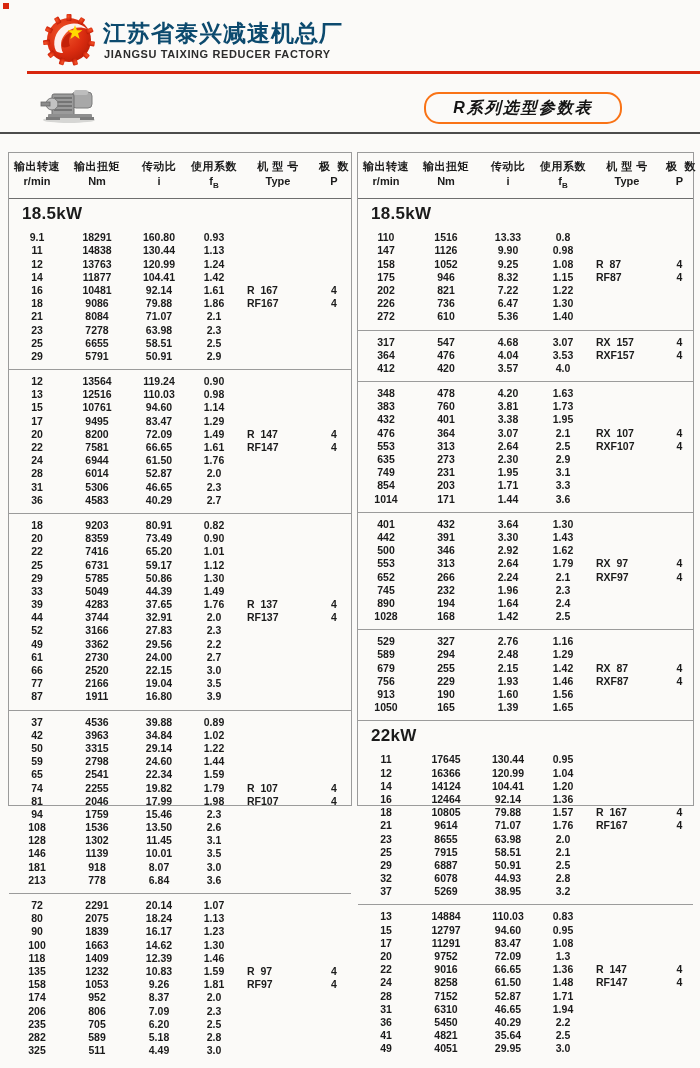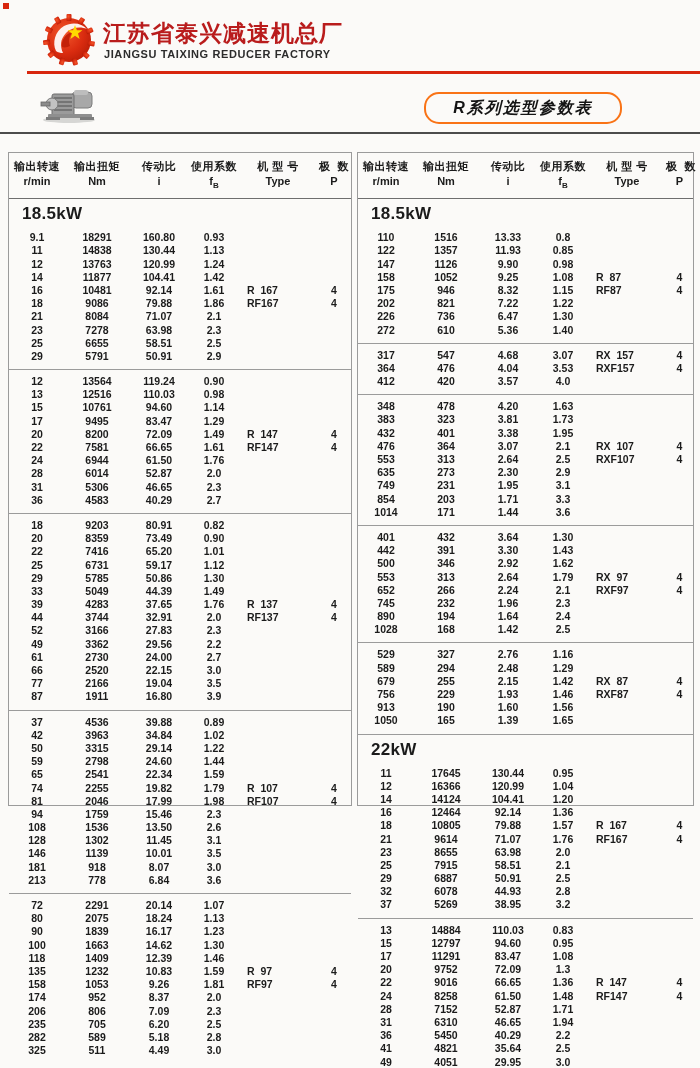--- a/index.html
+++ b/index.html
@@ -5,21 +5,21 @@
   html,body{margin:0;padding:0;}
   body{
     width:700px;height:1068px;position:relative;overflow:hidden;
     background:#fbfaf8;
     font-family:"Liberation Sans","DejaVu Sans",sans-serif;
     color:#1b1b1b;
   }
   .corner-mark{position:absolute;left:3px;top:3px;width:6px;height:6px;background:#d8260e;}
   
   .logo{position:absolute;left:42px;top:13px;width:56px;height:54px;}
-  .company-cn{position:absolute;left:103px;top:18px;font-size:23px;font-weight:700;letter-spacing:1px;color:#b91c1c;}
+  .company-cn{position:absolute;left:103px;top:18px;font-size:23px;font-weight:700;letter-spacing:1px;color:#0c4a6e;}
   .company-en{position:absolute;left:104px;top:48px;font-size:11px;font-weight:700;letter-spacing:.6px;color:#2c2c2c;}
   .red-rule{position:absolute;left:27px;top:71px;width:673px;height:3px;background:#d8260e;}
   .gearbox-img{position:absolute;left:38px;top:84px;width:62px;height:40px;}
   .series-badge{
     position:absolute;left:424px;top:92px;width:194px;height:28px;
     border:2px solid #f97316;border-radius:15px;
     display:flex;align-items:center;justify-content:center;
     font-size:16px;font-weight:700;font-style:italic;letter-spacing:2px;color:#141414;
     background:transparent;
   }
@@ -634,28 +634,20 @@
       <div class="block">
         <div class="row">
           <span class="c0">110</span>
           <span class="c1">1516</span>
           <span class="c2">13.33</span>
           <span class="c3">0.8</span>
           <span class="c4"></span>
           <span class="c5"></span>
         </div>
         <div class="row">
-          <span class="c0">122</span>
-          <span class="c1">1357</span>
-          <span class="c2">11.93</span>
-          <span class="c3">0.85</span>
-          <span class="c4"></span>
-          <span class="c5"></span>
-        </div>
-        <div class="row">
           <span class="c0">147</span>
           <span class="c1">1126</span>
           <span class="c2">9.90</span>
           <span class="c3">0.98</span>
           <span class="c4"></span>
           <span class="c5"></span>
         </div>
         <div class="row">
           <span class="c0">158</span>
           <span class="c1">1052</span>
@@ -727,21 +719,21 @@
         <div class="row">
           <span class="c0">348</span>
           <span class="c1">478</span>
           <span class="c2">4.20</span>
           <span class="c3">1.63</span>
           <span class="c4"></span>
           <span class="c5"></span>
         </div>
         <div class="row">
           <span class="c0">383</span>
-          <span class="c1">323</span>
+          <span class="c1">760</span>
           <span class="c2">3.81</span>
           <span class="c3">1.73</span>
           <span class="c4"></span>
           <span class="c5"></span>
         </div>
         <div class="row">
           <span class="c0">432</span>
           <span class="c1">401</span>
           <span class="c2">3.38</span>
           <span class="c3">1.95</span>

